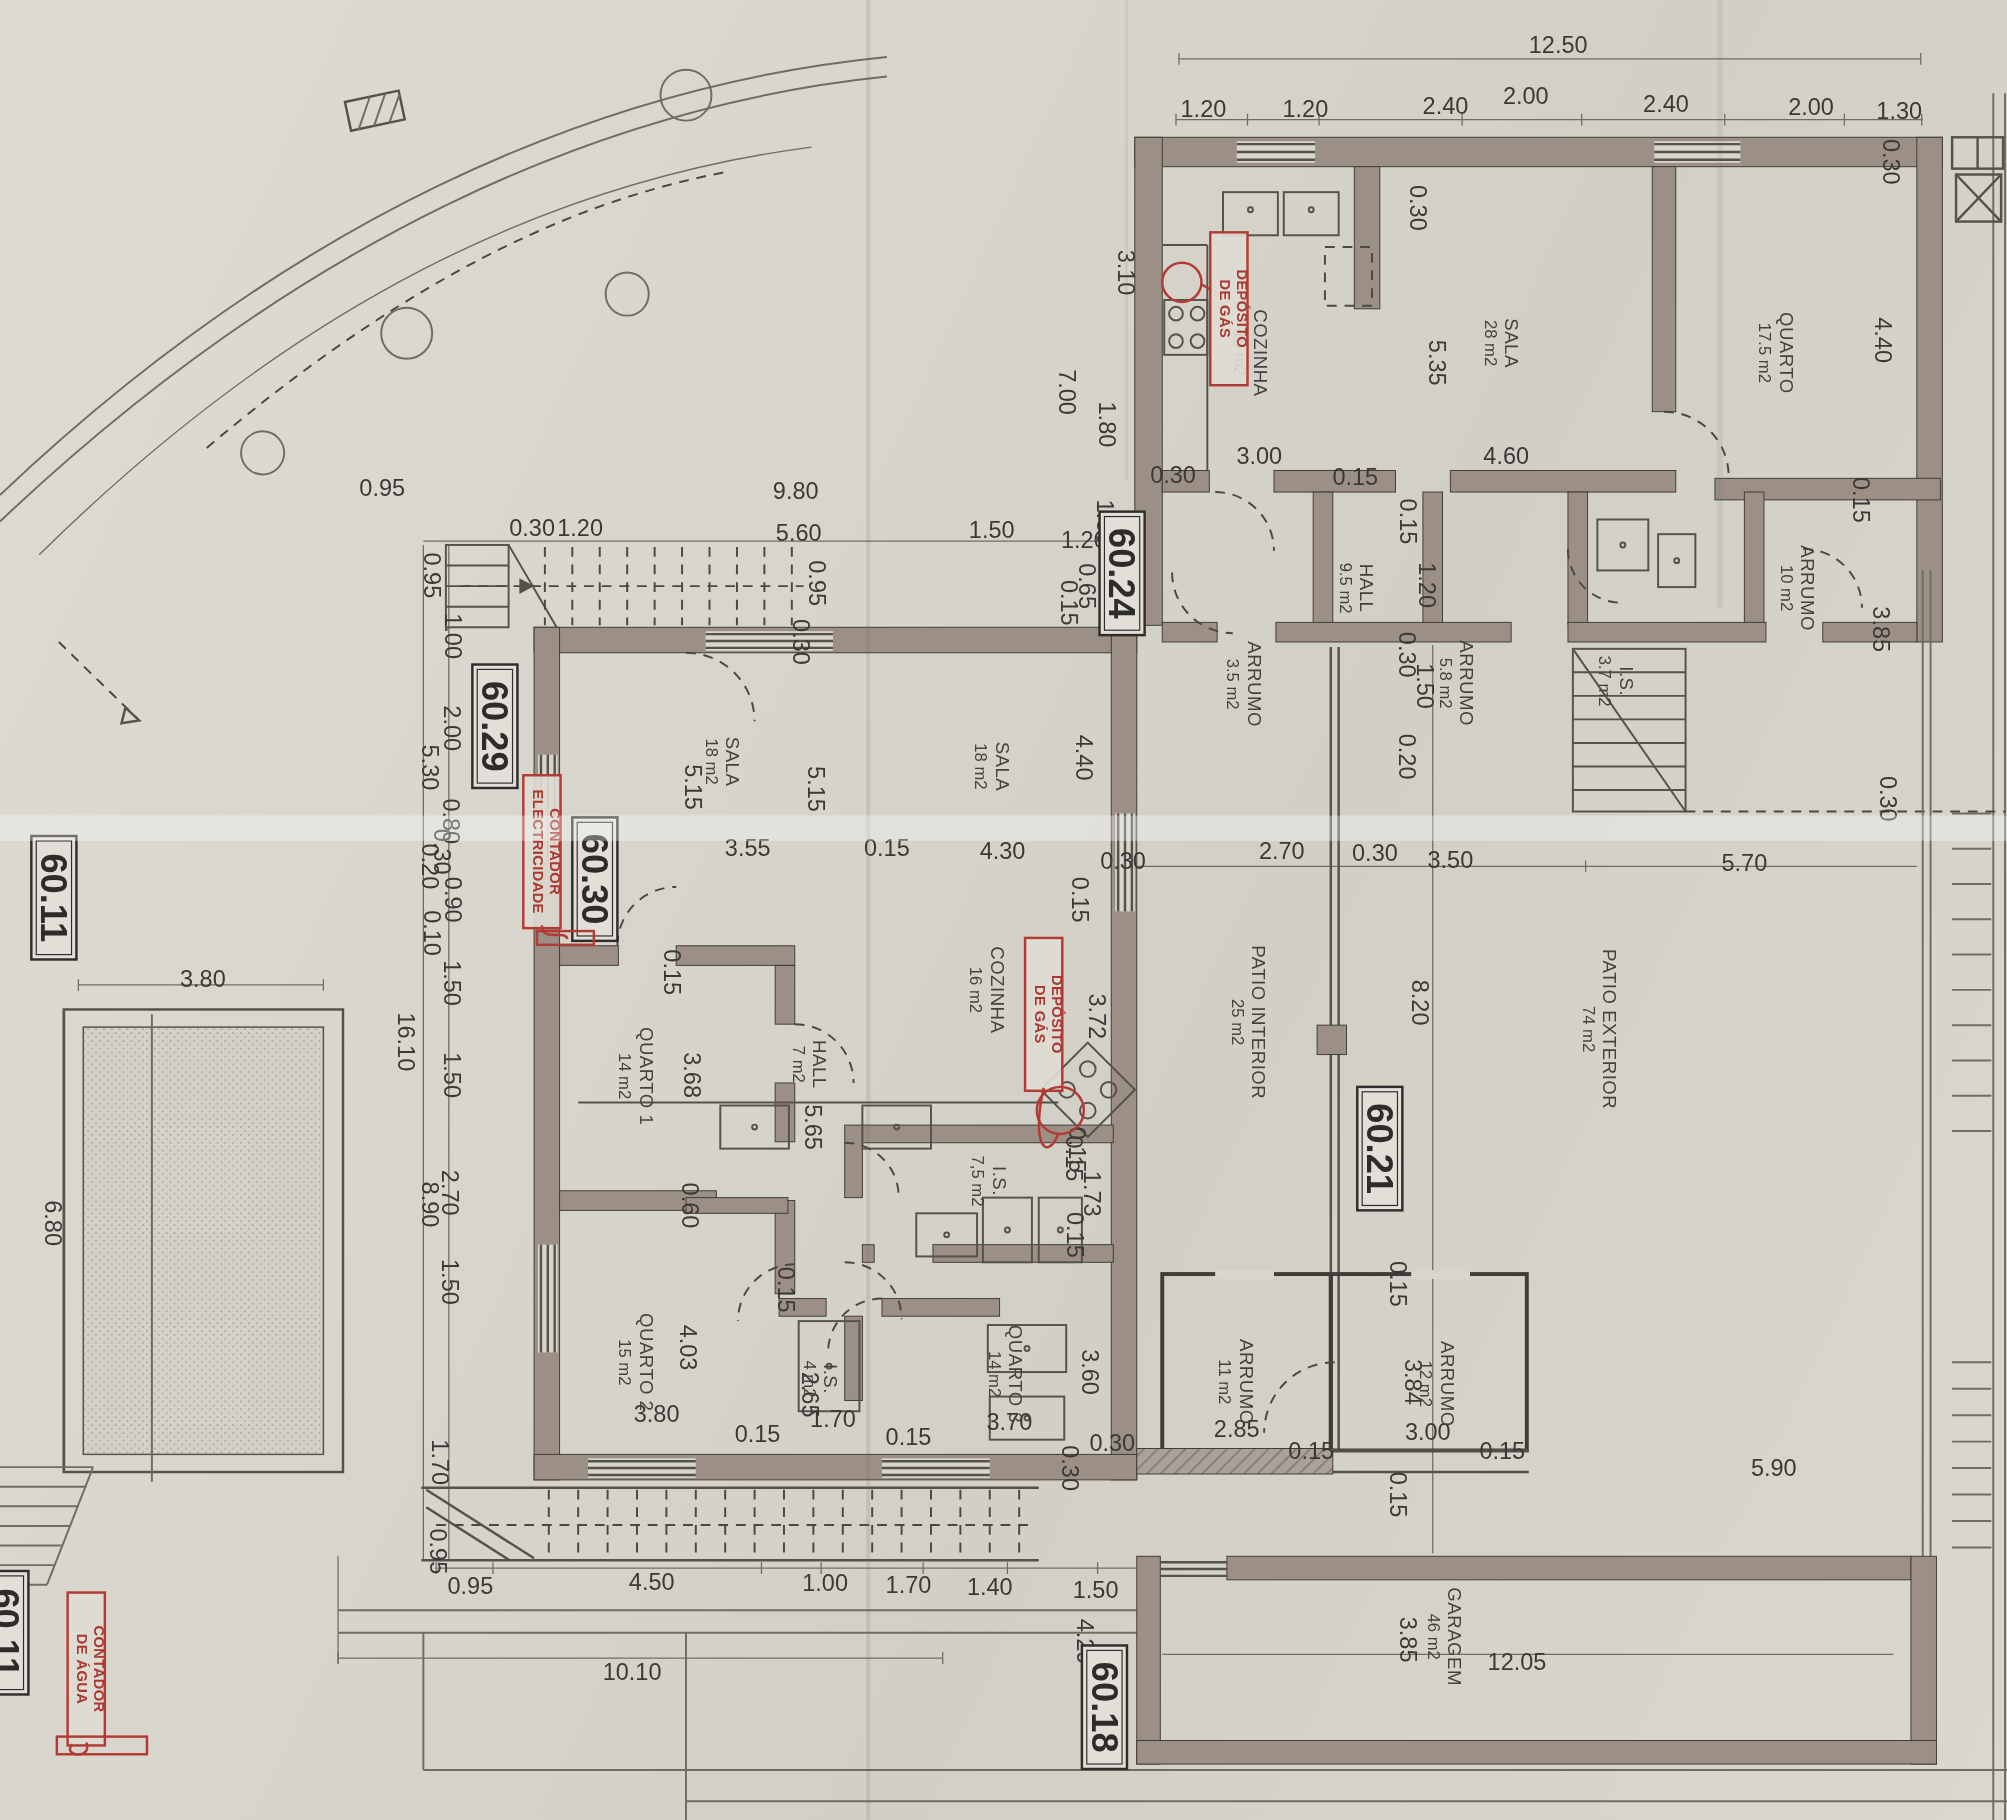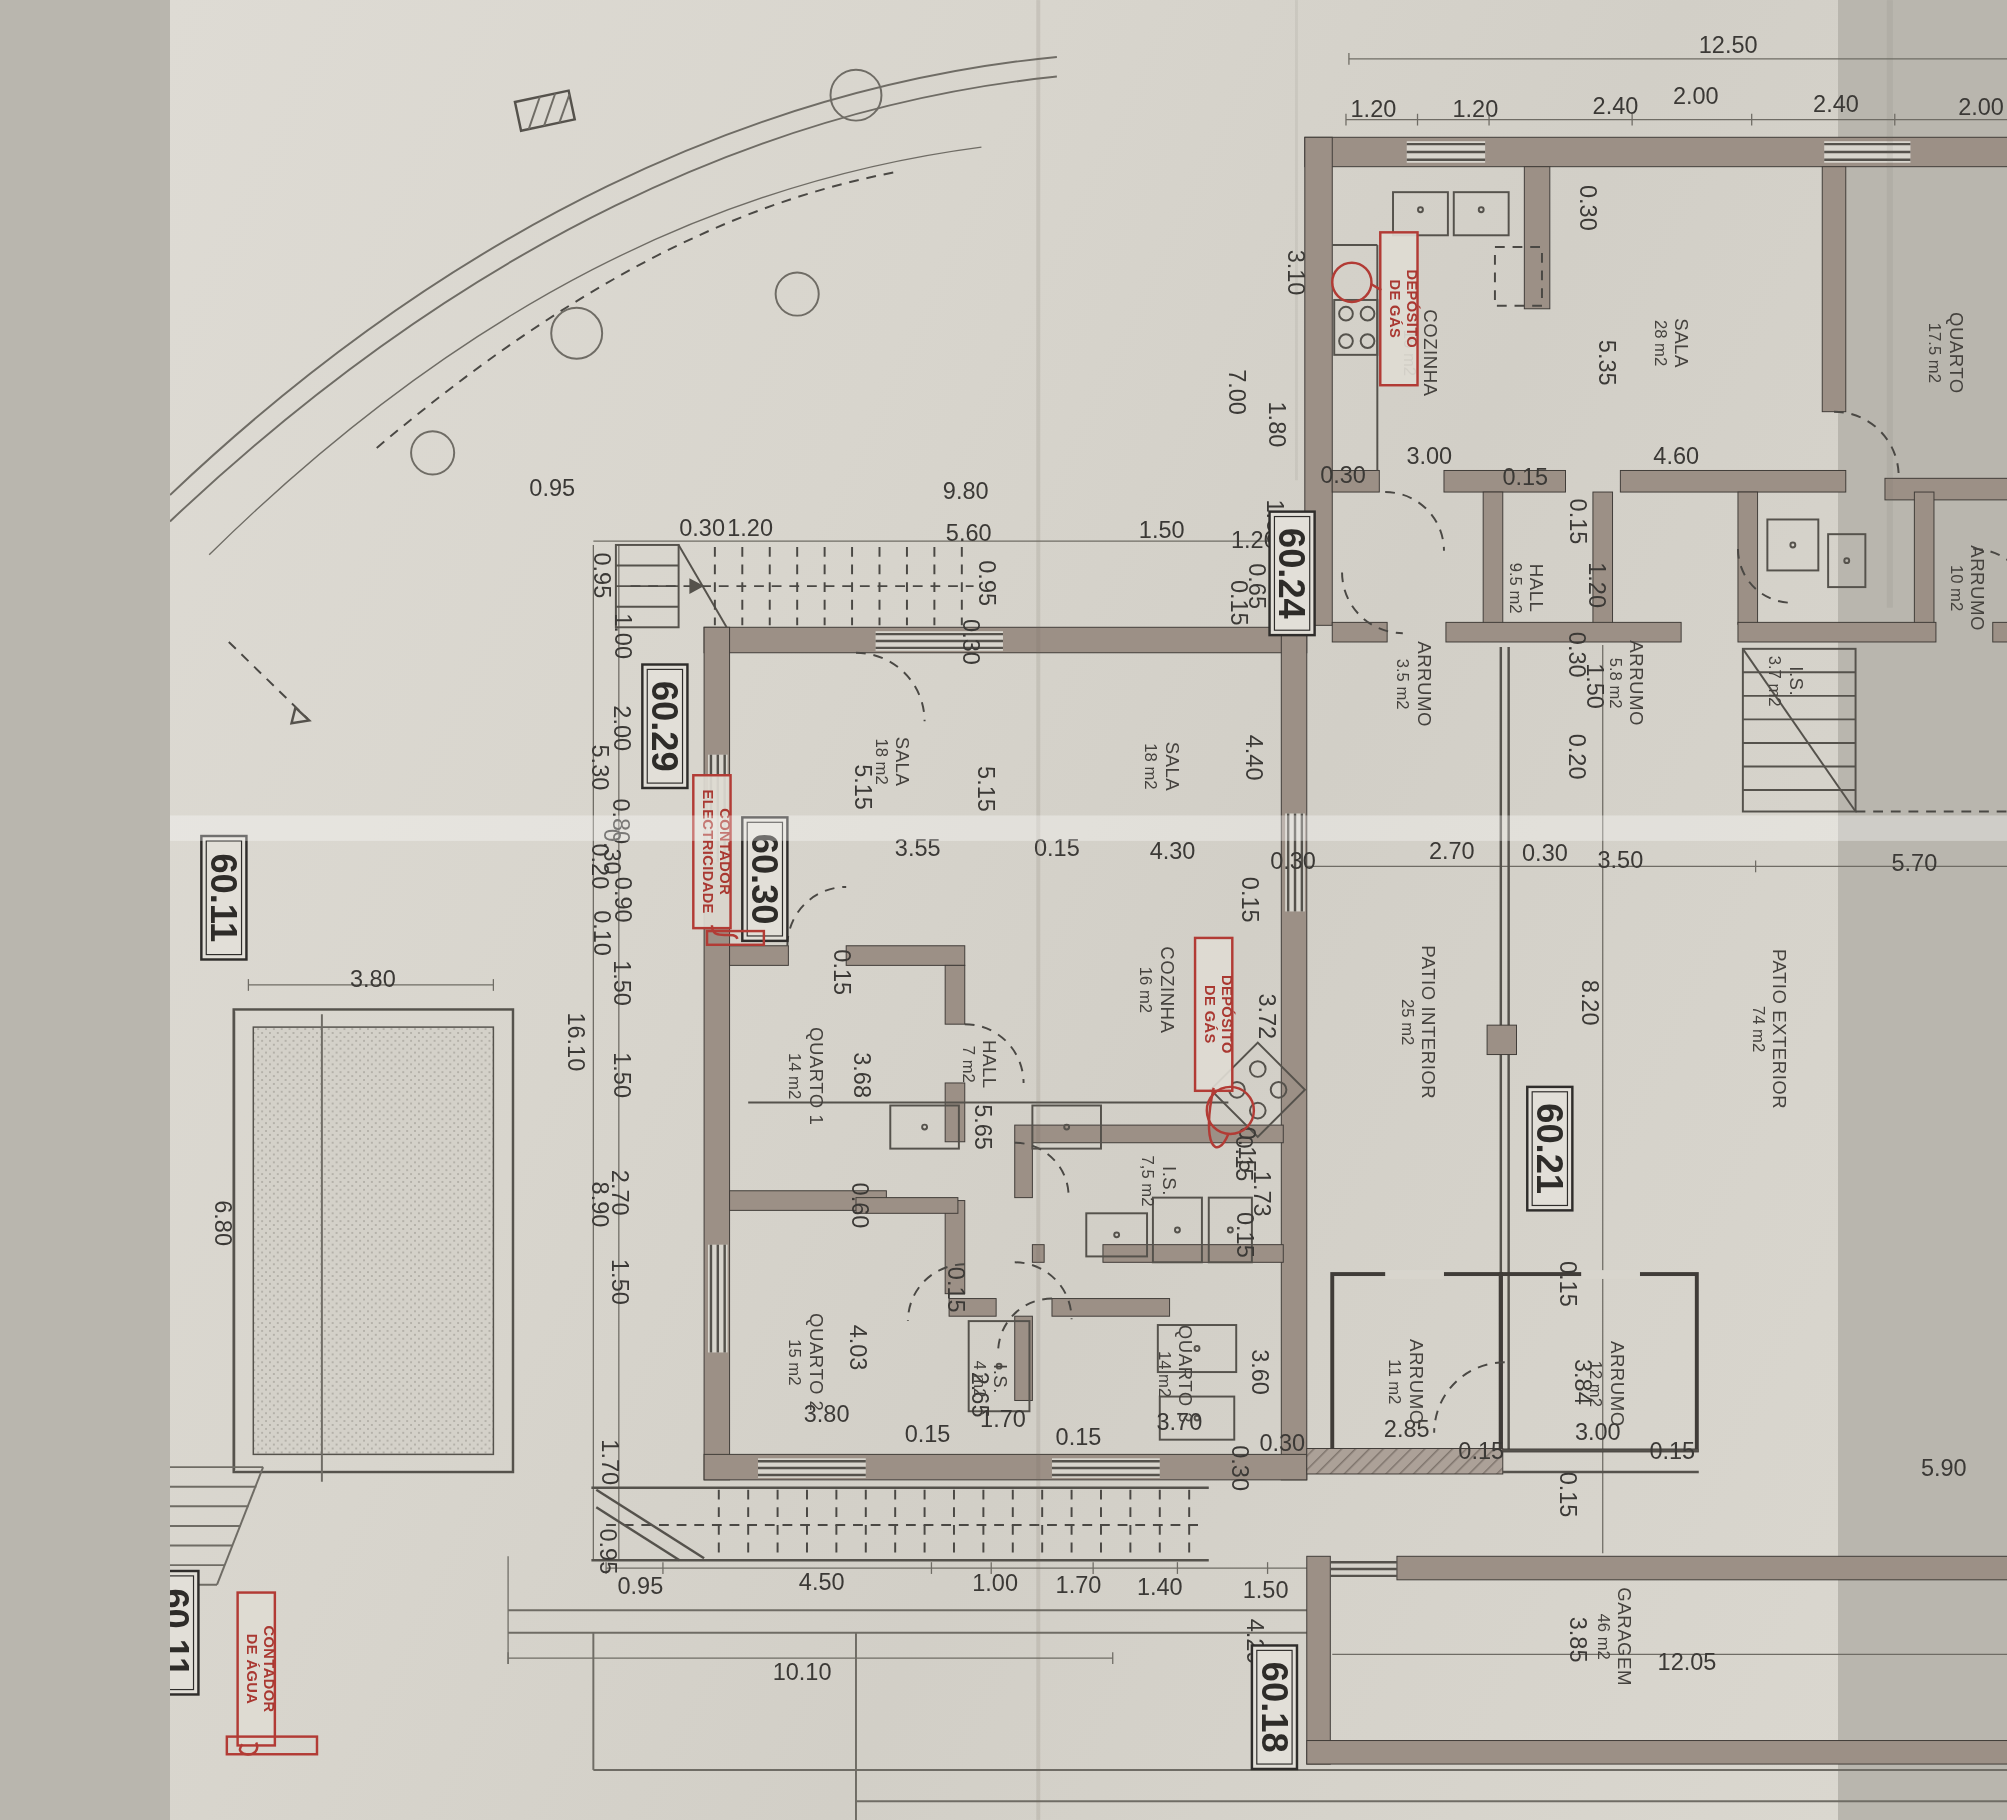--- a/index.html
+++ b/index.html
@@ -1,16 +1,16 @@
 <!DOCTYPE html>
 <html><head>
 <meta charset="utf-8">
 <style>
   html,body{margin:0;padding:0;background:#b9b6ae;}
-  .sheet{width:1668px;height:1820px;position:relative;margin:0 auto;
+  .sheet{width:2007px;height:1820px;position:relative;margin:0 auto;
     background:linear-gradient(115deg,#dedbd4 0%,#d8d5cd 35%,#d2cfc7 60%,#dad7cf 100%);
     font-family:"Liberation Sans",sans-serif;}
   svg{display:block}
   .dim{fill:#3b3936;font-family:"Liberation Sans",sans-serif;font-size:24px;}
   .room{fill:#45423e;font-family:"Liberation Sans",sans-serif;font-size:19px;letter-spacing:.5px;}
   .area{fill:#45423e;font-family:"Liberation Sans",sans-serif;font-size:17px;}
   .marker-txt{fill:#2e2c29;font-family:"Liberation Sans",sans-serif;font-size:37px;font-weight:600;}
   .red-txt{fill:#a93831;font-family:"Liberation Sans",sans-serif;font-size:15px;font-weight:700;letter-spacing:.4px;}
   .thin{stroke:#6f6c65;stroke-width:2;fill:none;}
   .thin2{stroke:#55524c;stroke-width:2.5;fill:none;}

